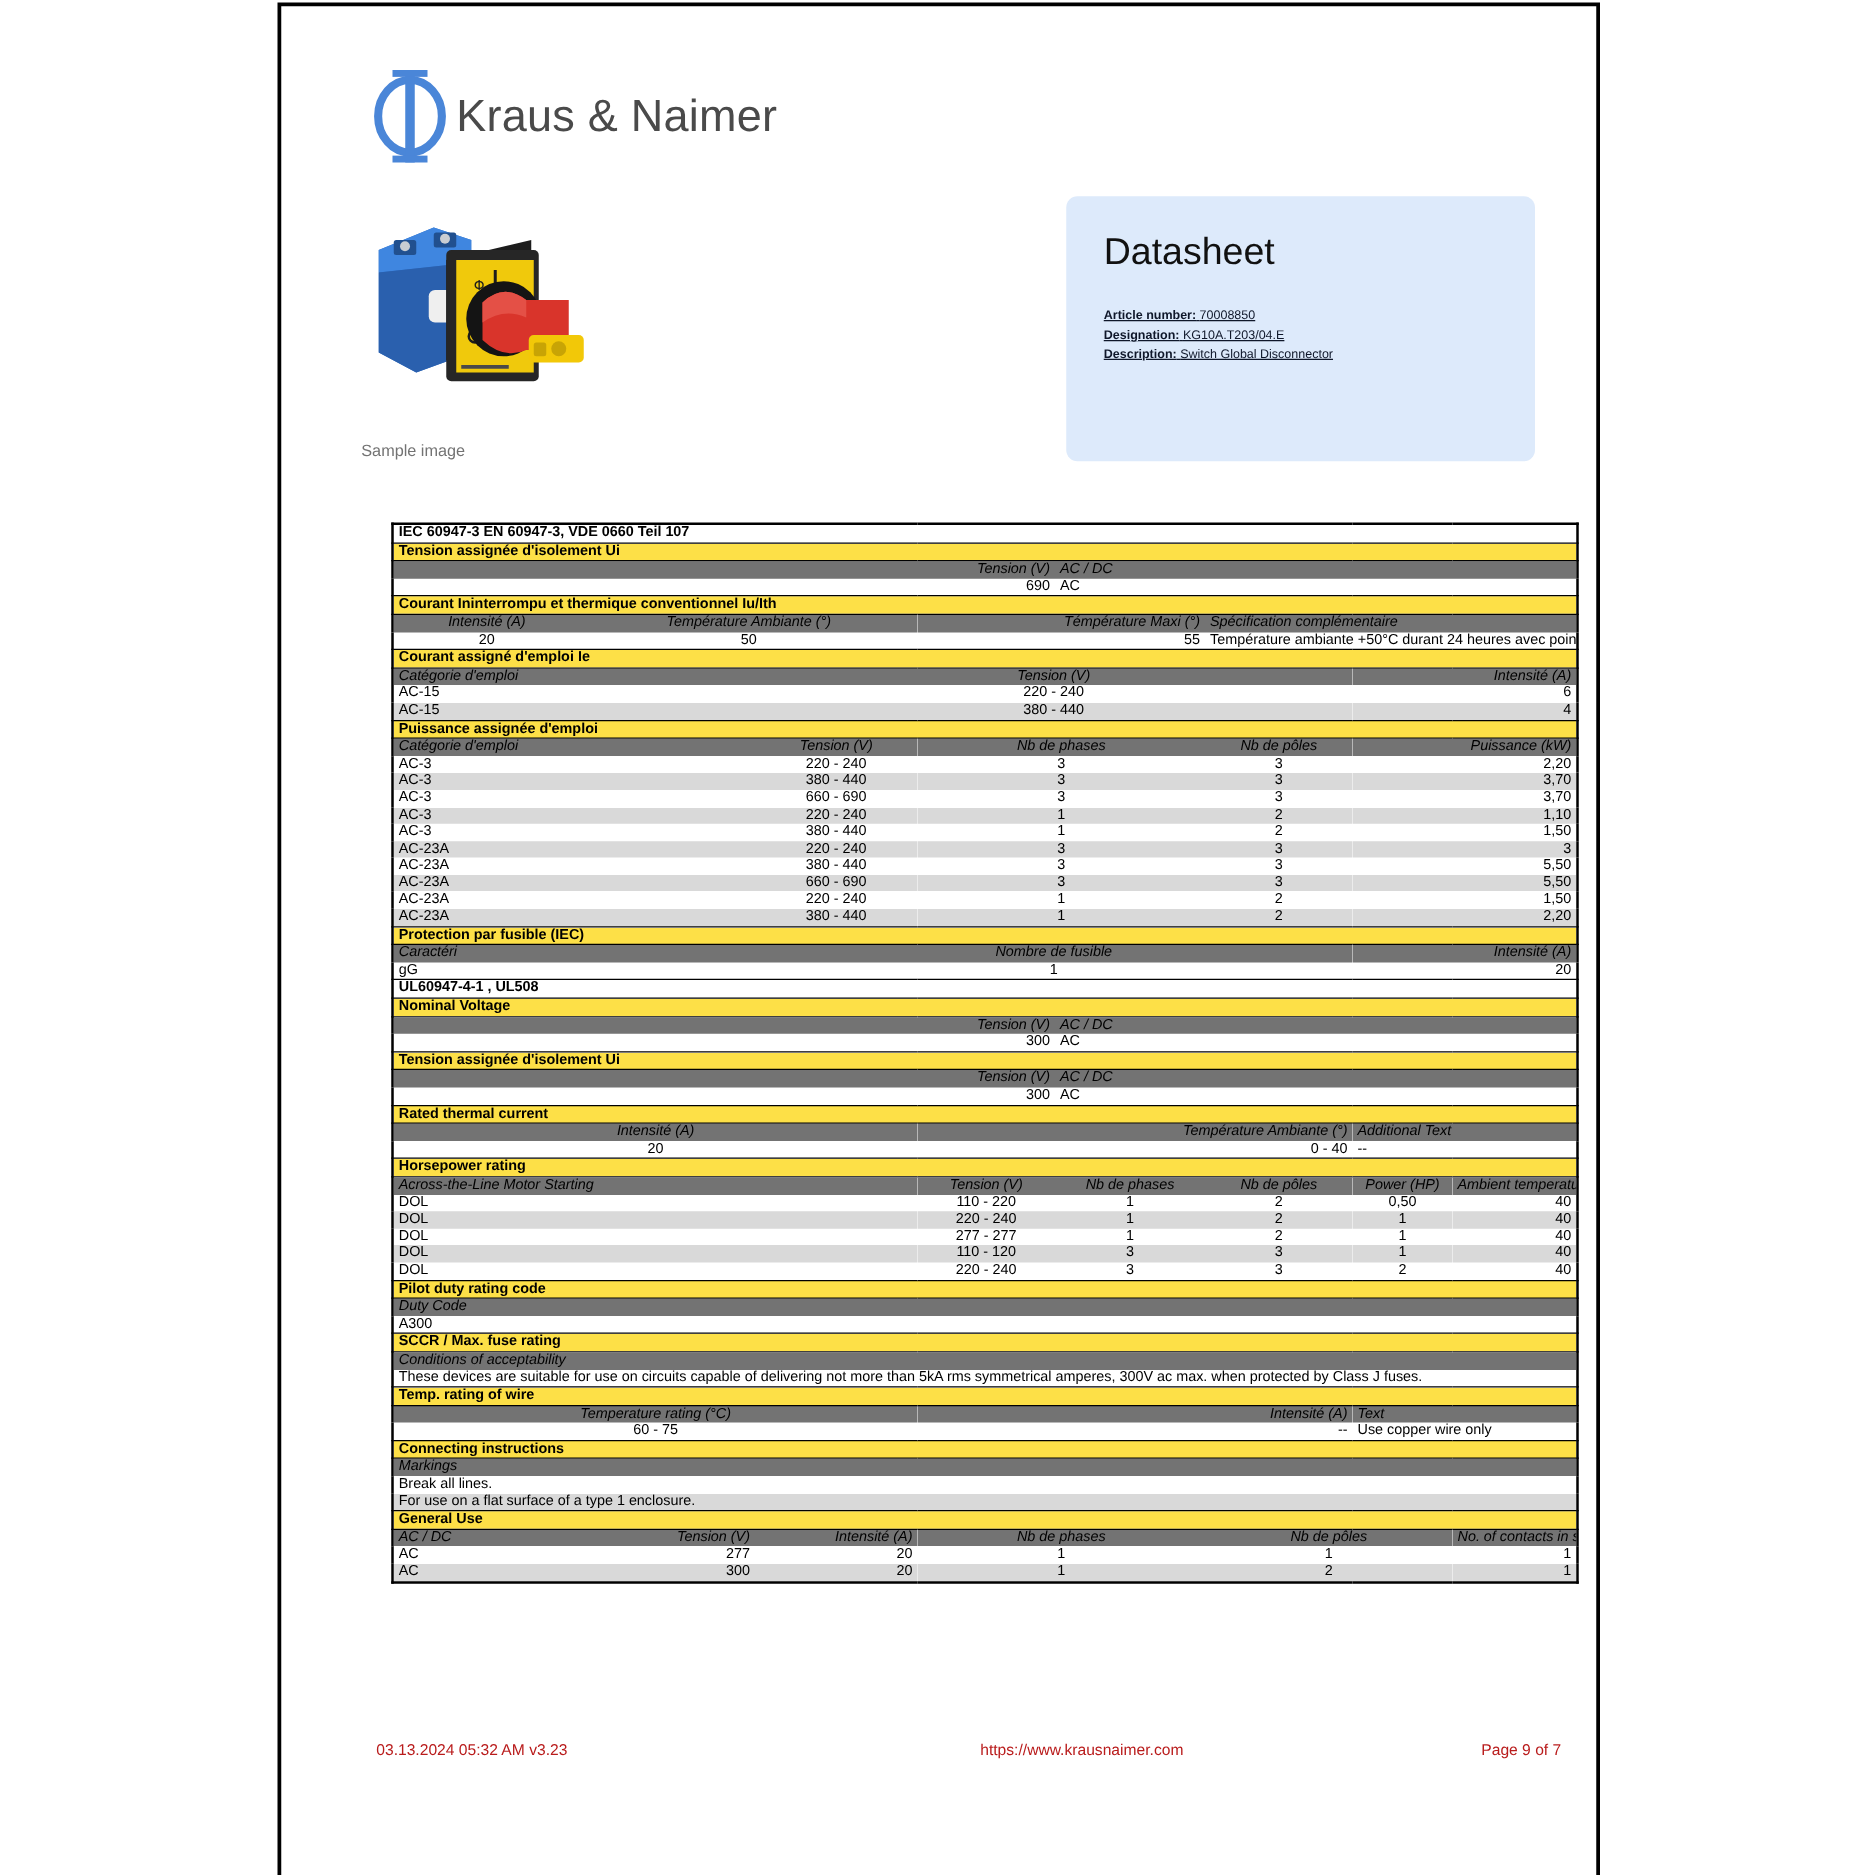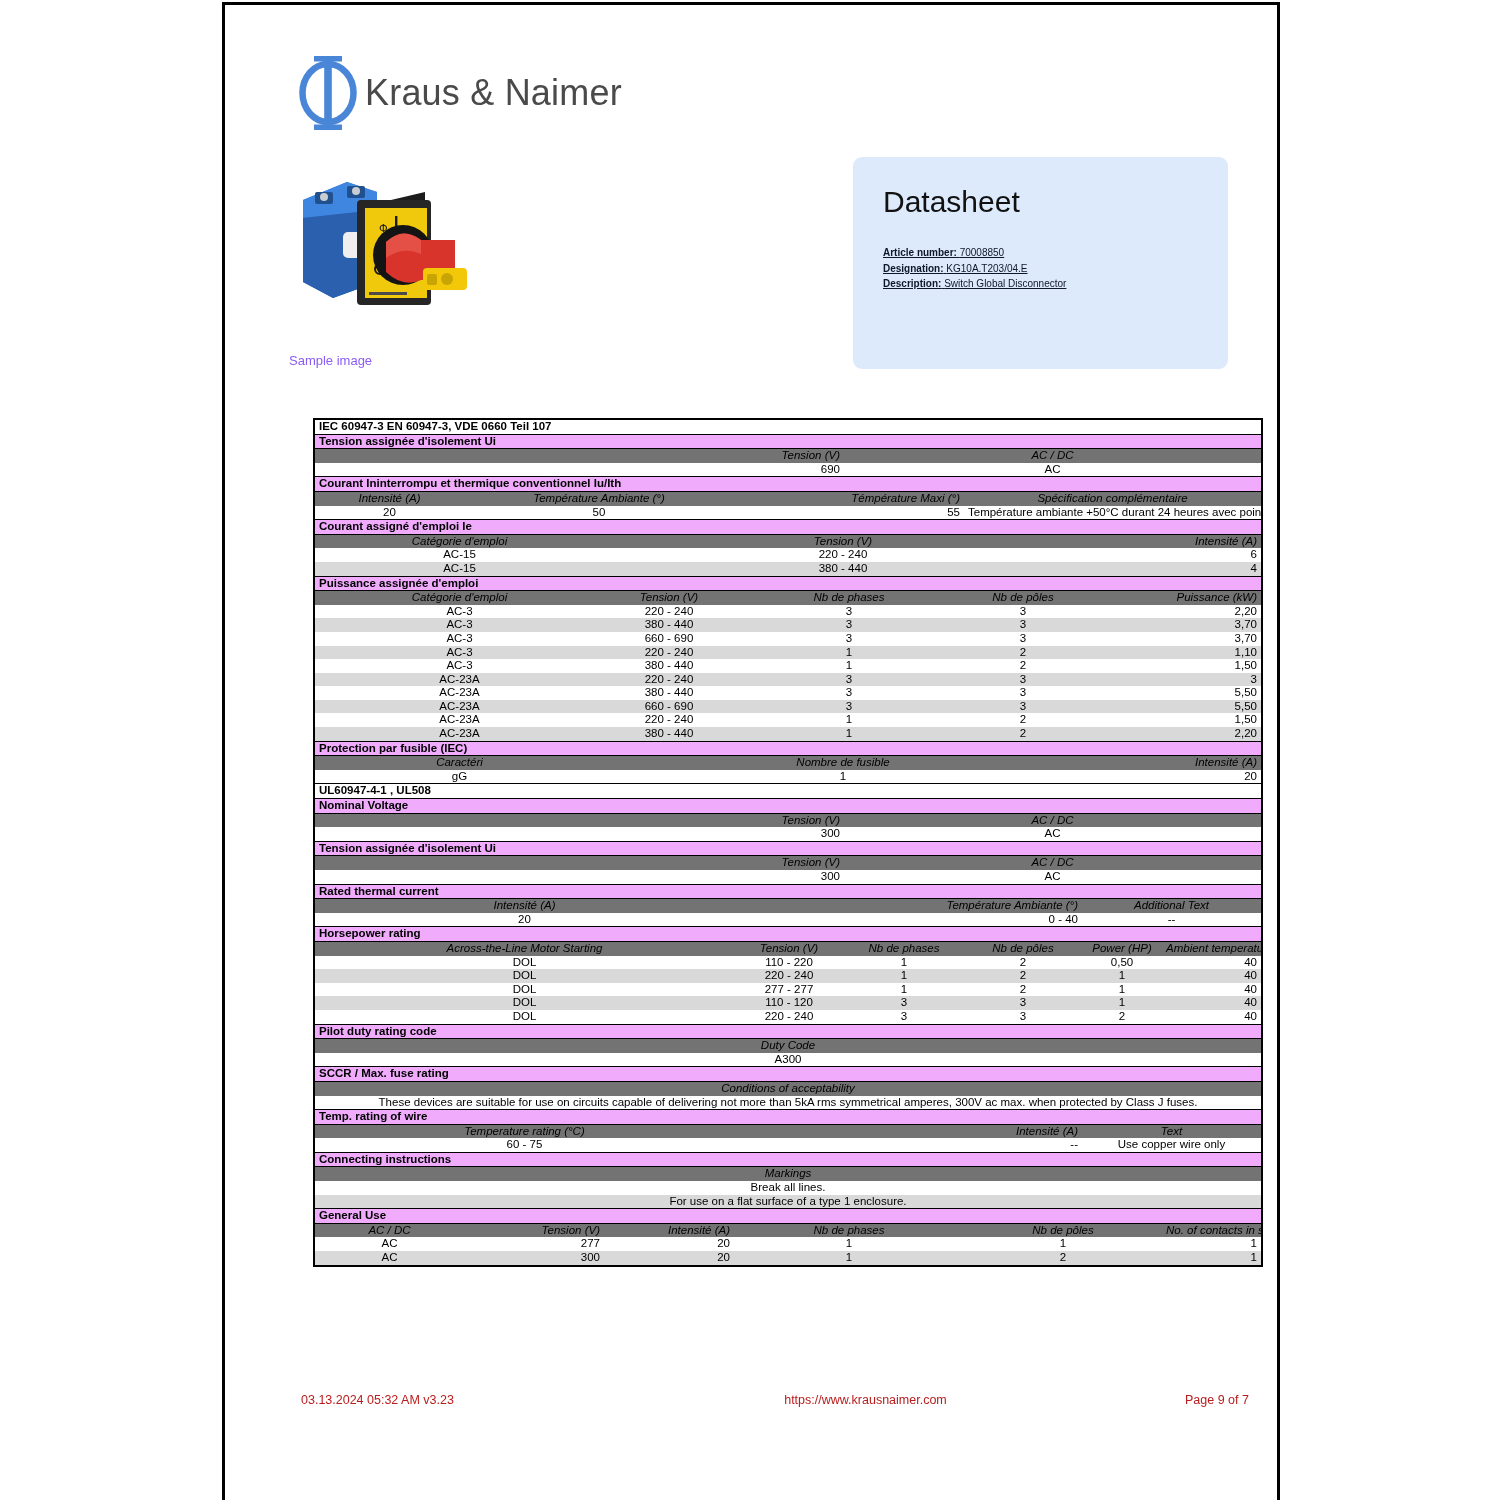--- a/index.html
+++ b/index.html
@@ -27,21 +27,21 @@
     font-size: 36px; color: #4a4a4a; font-weight: 400;
     letter-spacing: 0.2px; white-space: nowrap;
   }
   .product-img-wrap {
     position: absolute; left: 60px; top: 165px;
     width: 220px; height: 200px;
   }
   .product-img { width: 200px; height: 165px; display:block; }
   .sample-caption {
     position: absolute; left: 64px; top: 348px;
-    font-size: 13px; color: #8b5cf6;
+    font-size: 13px; color: #737373;
   }
   .infobox {
     position: absolute; left: 628px; top: 152px;
     width: 375px; height: 212px;
     background: #ddeafb; border-radius: 9px;
     padding: 28px 0 0 30px;
   }
   .infobox h1 {
     margin: 0 0 26px 0; font-size: 30px; font-weight: normal; color: #111;
   }
@@ -68,31 +68,31 @@
     white-space: nowrap;
   }
   tr.sec-main td {
     font-size: 15px; font-weight: bold; height: 21px; line-height: 21px;
     border-bottom: 1.6px solid #000; border-top: 1.6px solid #000;
     background: #fff; padding-left: 5px;
   }
   tr.sec td {
     font-size: 11.6px; font-weight: bold; height: 15px; line-height: 15px;
     border-bottom: 1px solid #000; border-top: 1px solid #000;
-    background: #f0abfc; padding-left: 5px;
+    background: #fde047; padding-left: 5px;
   }
   tr.hdr td {
     font-style: italic; background: #737373; height: 15px; line-height: 15px;
   }
   tr.alt td { background: #d9d9d9; }
   tr.plain td { background: #fff; }
   tr.lastrow td { border-bottom: 1.6px solid #000; }
   .r { text-align: right; }
   .c { text-align: center; }
-  .l { text-align: center; }
+  .l { text-align: left; }
 
   
   .footer {
     position: absolute; left: 76px; top: 1388px; width: 948px;
     display: flex; justify-content: space-between;
     font-size: 12.5px; color: #b91c1c;
   }
   .footer .mid { margin-left: 92px; }
 </style>
 </head>

